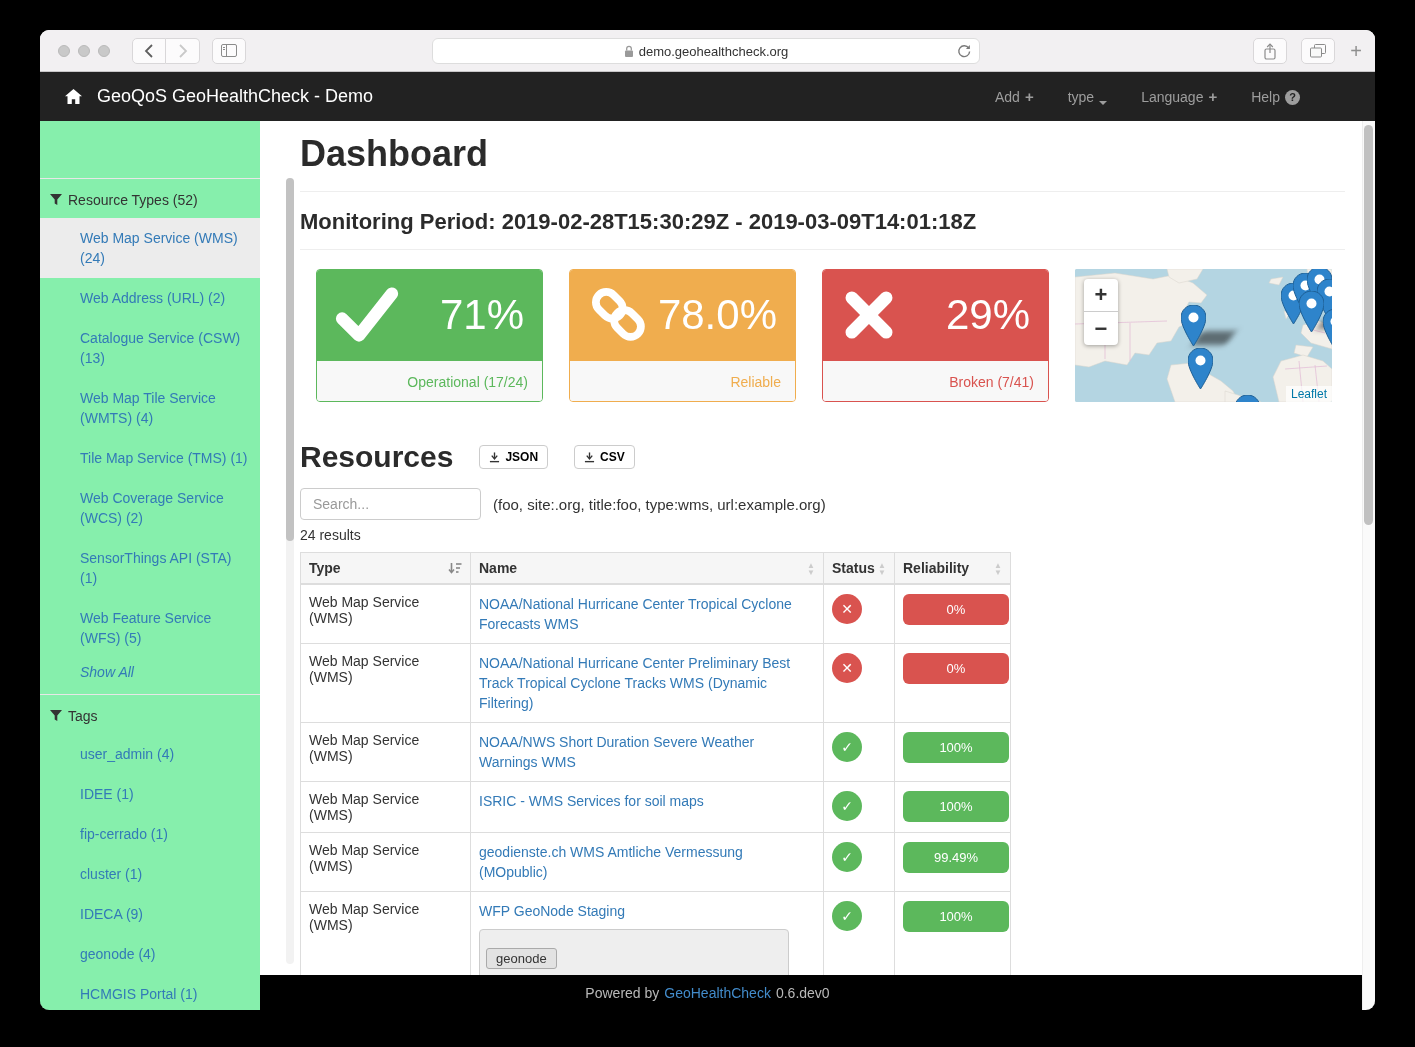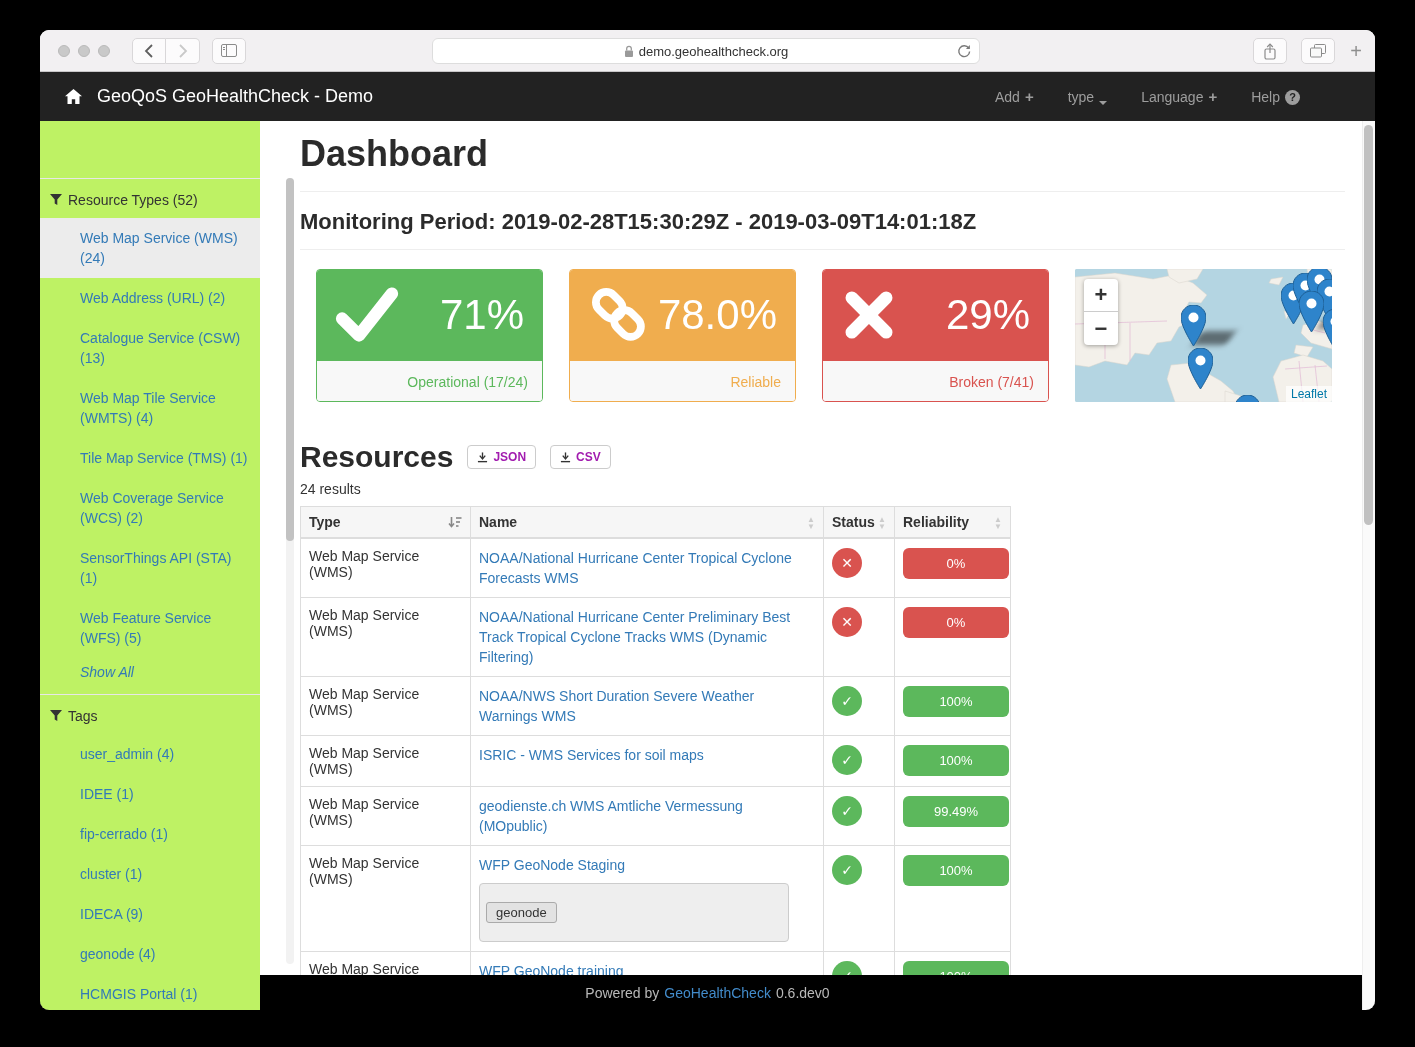--- a/index.html
+++ b/index.html
@@ -24,21 +24,21 @@
   
   .navbar { position:absolute; left:0; top:42px; right:0; height:49px; background:#222; display:flex; align-items:center; }
   .brand { color:#fff; font-size:18px; margin-left:25px; display:flex; align-items:center; gap:15px; }
   .navlinks { position:absolute; right:75px; display:flex; gap:34px; align-items:center; }
   .navlinks .nl { color:#9d9d9d; font-size:14px; display:flex; align-items:flex-end; gap:5px; cursor:pointer; }
   .plus { font-weight:bold; font-size:15px; }
   .caret { width:0; height:0; border-left:4px solid transparent; border-right:4px solid transparent; border-top:4px solid #9d9d9d; display:inline-block; }
   .qmark { width:15px; height:15px; border-radius:50%; background:#9d9d9d; color:#222; font-size:11px; font-weight:bold; display:inline-flex; align-items:center; justify-content:center; }
 
   
-  .sidebar { position:absolute; left:0; top:91px; bottom:0; width:220px; background:#bef264; z-index:20; }
+  .sidebar { position:absolute; left:0; top:91px; bottom:0; width:220px; background:#86efac; z-index:20; }
   .sidebar-inner { margin-top:57px; border-top:1px solid #e7e7e7; }
   .sb-header { font-size:14px; color:#333; padding:13px 10px 10px 10px; display:flex; align-items:center; gap:6px; }
   .sb-item { display:block; color:#337ab7; font-size:14px; line-height:20px; padding:10px 12px 10px 40px; text-decoration:none; cursor:pointer; }
   .sb-item.active { background:#ececec; }
   .sb-item.italic { font-style:italic; padding-top:4px; padding-bottom:12px; }
   .sb-divider { border-top:1px solid #e7e7e7; }
   .sb-scroll { position:absolute; right:-34px; top:57px; width:8px; height:786px; background:#f2f2f2; border-radius:4px; }
   .sb-thumb { position:absolute; right:-34px; top:57px; width:8px; height:363px; background:#c2c2c2; border-radius:4px; }
 
   .main { position:absolute; left:260px; top:91px; right:30px; bottom:0; overflow:hidden; }
@@ -62,21 +62,21 @@
   .zoomctl { position:absolute; left:9px; top:10px; width:34px; background:#fff; border-radius:4px; box-shadow:0 1px 4px rgba(0,0,0,.35); z-index:40; }
   .zoomctl div { height:33px; display:flex; align-items:center; justify-content:center; font-size:22px; font-weight:bold; color:#333; cursor:pointer; }
   .zoomctl div:first-child { border-bottom:1px solid #ccc; }
   .attribution { position:absolute; right:0; bottom:0; background:rgba(255,255,255,.7); color:#0078A8; font-size:12px; padding:1px 5px; z-index:40; }
   .marker { position:absolute; width:25px; height:41px; z-index:30; }
   .mshadow { position:absolute; background:rgba(20,20,20,.55); filter:blur(3px); transform:skewX(-35deg); z-index:25; }
 
   
   .res-head { margin-top:38px; display:flex; align-items:center; gap:14px; }
   .res-head h2 { font-size:30px; font-weight:600; color:#2b2b2b; }
-  .mini-btn { display:inline-flex; align-items:center; gap:5px; border:1px solid #ccc; border-radius:4px; background:#fff; font-size:12px; font-weight:bold; color:#a21caf; padding:4px 9px; cursor:pointer; }
+  .mini-btn { display:inline-flex; align-items:center; gap:5px; border:1px solid #ccc; border-radius:4px; background:#fff; font-size:12px; font-weight:bold; color:#000000; padding:4px 9px; cursor:pointer;margin-left:12px; }
   .search-row { margin-top:14px; display:flex; align-items:center; gap:12px; }
   .search-input { width:181px; height:32px; border:1px solid #ccc; border-radius:4px; padding:6px 12px; font-size:14px; color:#555; font-family:inherit; }
   .search-input::placeholder { color:#999; }
   .search-hint { font-size:15px; color:#333; }
   .results-count { font-size:14px; color:#333; margin-top:7px; }
 
   table.res { border-collapse:collapse; table-layout:fixed; width:710px; margin-top:9px; font-size:14px; color:#333; }
   table.res th, table.res td { border:1px solid #ddd; vertical-align:top; text-align:left; }
   table.res th { background:#f6f6f6; border-bottom:2px solid #ddd; padding:7px 8px; font-weight:bold; }
   table.res td { padding:9px 8px; }
@@ -371,20 +371,24 @@
             <g stroke="#333" stroke-width="1.5" fill="none">
               <line x1="6" y1="0.5" x2="6" y2="6.5"></line>
               <polyline points="3,4 6,7.5 9,4"></polyline>
               <line x1="1" y1="10.5" x2="11" y2="10.5"></line>
             </g>
           </svg>
         <span>CSV</span>
       </button>
     </div>
 
+    <div class="search-row">
+      <input class="search-input" type="text" placeholder="Search..." style="">
+      <span class="search-hint">(foo, site:.org, title:foo, type:wms, url:example.org)</span>
+    </div>
     <div class="results-count">24 results</div>
 
     <table class="res">
       <colgroup>
           <col class="col-type">
           <col class="col-name">
           <col class="col-status">
           <col class="col-rel">
         </colgroup>
       <thead>

